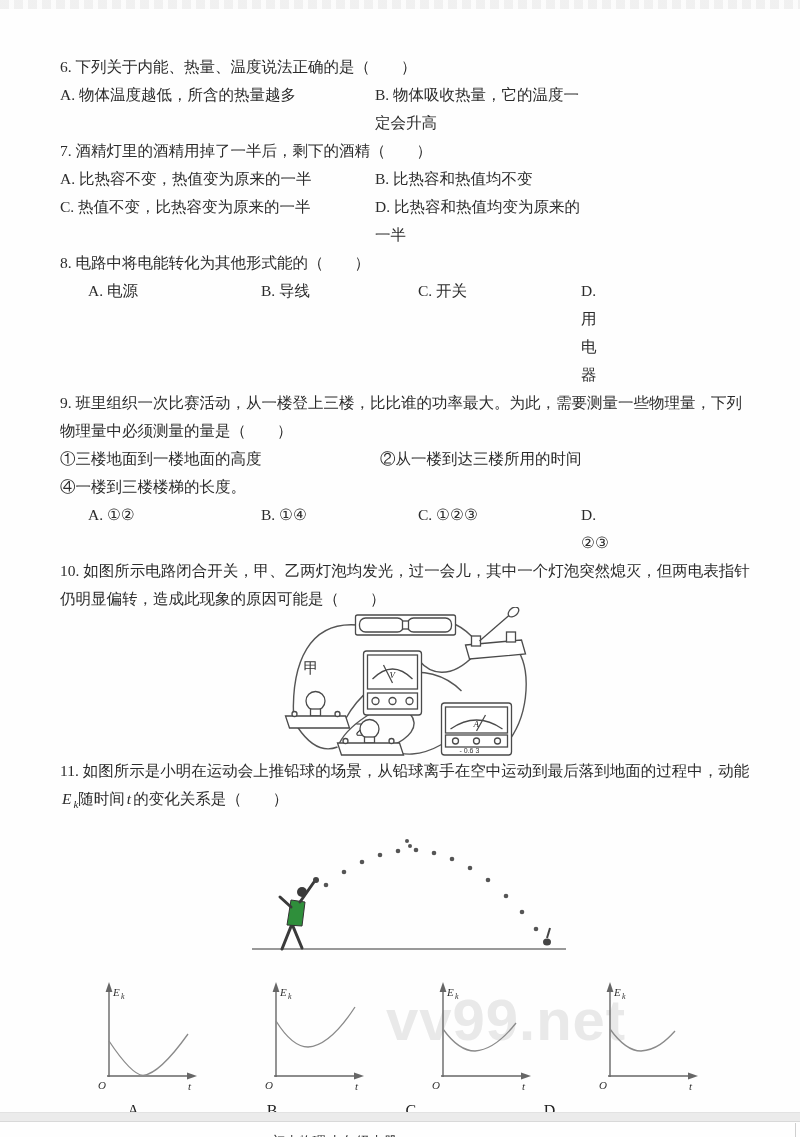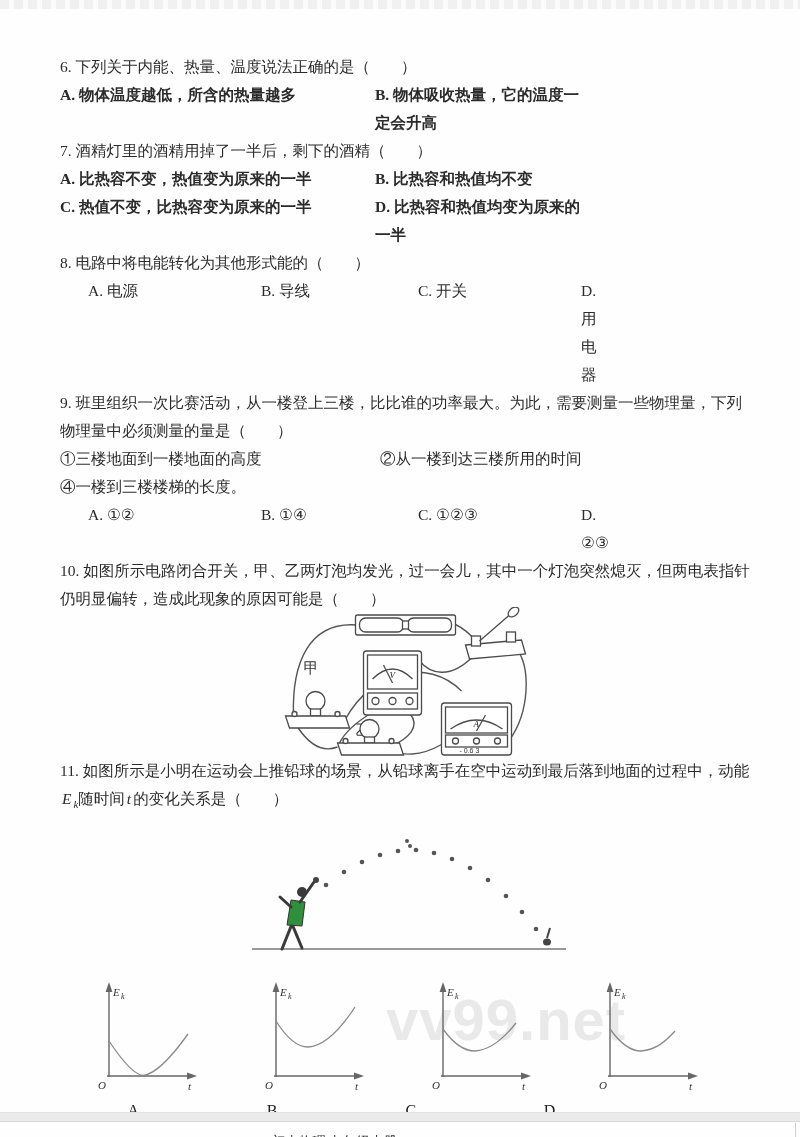--- a/index.html
+++ b/index.html
@@ -22,21 +22,21 @@
   }
   .band-bottom {
     position:absolute; left:0; top:1112px; width:800px; height:10px; z-index:2;
     background:#ebebeb; border-top:1px solid #e2e2e2; border-bottom:1px solid #d8d8d8;
   }
   .edge-right { position:absolute; right:4px; top:1123px; width:1px; height:14px; background:#cfcfcf; z-index:2; }
 
   .content { position:relative; z-index:1; padding:53px 48px 0 60px; width:636px; }
   .line { font-size:15.5px; line-height:28px; }
   .stem { width:690px; }
-  .opt2 { display:grid; grid-template-columns:315px 1fr;font-weight:bold; }
+  .opt2 { display:grid; grid-template-columns:315px 1fr; }
   .items2 { display:grid; grid-template-columns:320px 1fr; }
   .opt4 { display:grid; grid-template-columns:173px 157px 163px 1fr;margin-left:28px; }
   .ivar { font-style:italic; padding:0 2px; }
   .isub { font-style:italic; font-size:11px; vertical-align:-4px; }
 
   .circuit-wrap { margin:-6px 0 0 218px; width:258px; height:150px; }
   .circuit-wrap svg { display:block; }
   .cl { stroke:#4a4a4a; fill:none; stroke-width:1.3; }
   .cf { stroke:#4a4a4a; fill:#fff; stroke-width:1.3; }
   .wire { stroke:#555; fill:none; stroke-width:1.4; }

